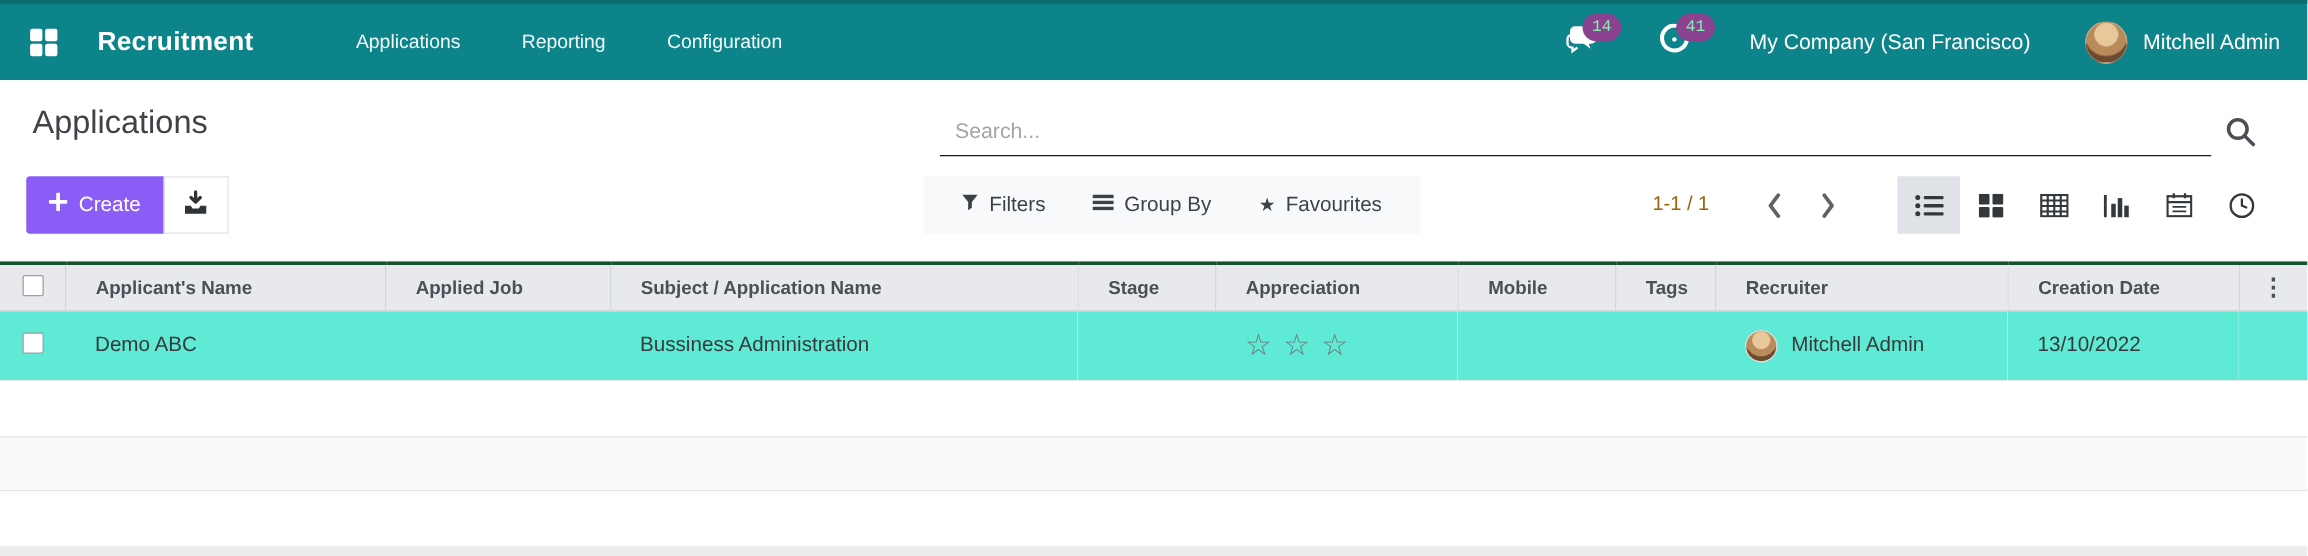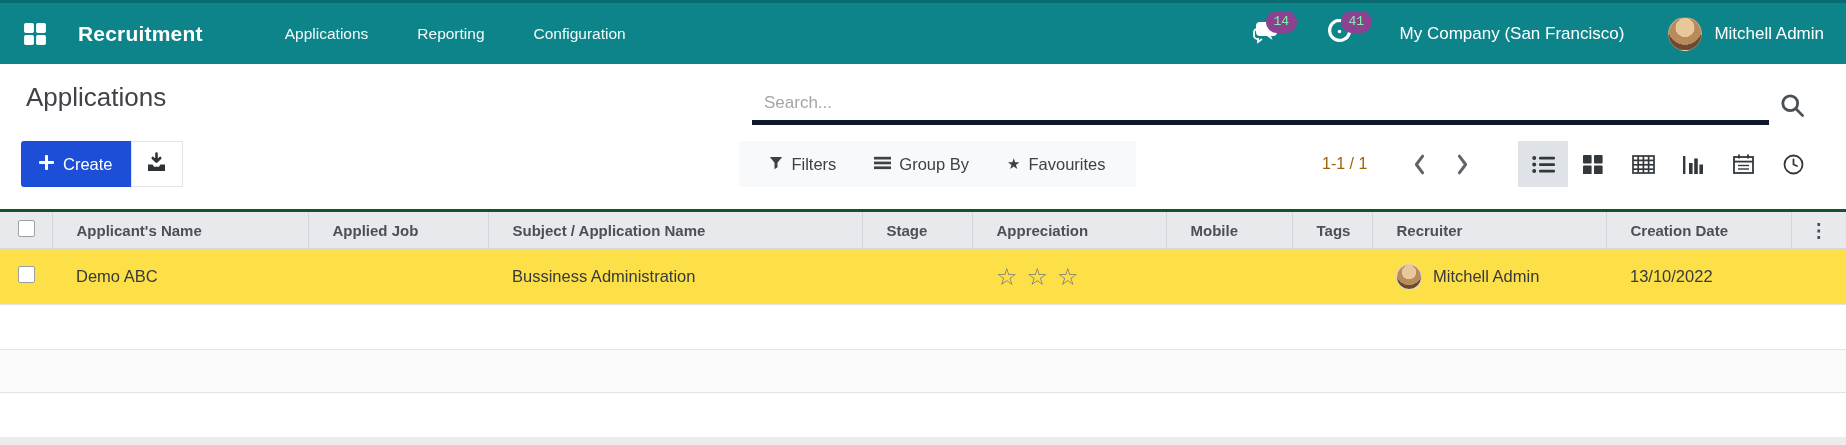--- a/index.html
+++ b/index.html
@@ -24,35 +24,35 @@
             border:1px solid rgba(255,255,255,.25); }
   .avatar.lg { width:34px; height:34px; }
   .avatar.sm { width:26px; height:26px; border-color:#ddd; }
   .user-name { font-size:17px; }
 
   
   .control-panel { position:relative; height:145px; background:#fff; }
   .page-title { position:absolute; left:26px; top:18px; font-size:26px; color:#3f4347; }
 
   .btn-area { position:absolute; left:21px; top:77px; display:flex; }
-  .create-btn { background:#1d4ed8; color:#fff; border:none; height:46px; padding:0 18px;
+  .create-btn { background:#8b5cf6; color:#fff; border:none; height:46px; padding:0 18px;
                 font-size:16.5px; font-family:inherit; border-radius:3px 0 0 3px; display:flex;
                 align-items:center; gap:9px; cursor:pointer; }
   .export-btn { background:#fff; border:1px solid #e3e3e3; height:46px; width:52px;
                 display:flex; align-items:center; justify-content:center; cursor:pointer; }
 
   .search-box { position:absolute; left:752px; top:21px; width:1063px; height:40px;
                 display:flex; align-items:stretch; }
   .facet { display:flex; align-items:stretch; border:1px solid #cfd2d6; background:#e2e3e5;
            border-radius:2px; margin-bottom:2px; }
   .facet-ico { width:36px; background:#0d848a; display:flex; align-items:center; justify-content:center; }
   .facet-label { display:flex; align-items:center; padding:0 8px 0 12px; font-size:17px; color:#54595f; }
   .facet-close { display:flex; align-items:center; padding:0 10px 0 2px; font-size:15px;
                  color:#6c757d; cursor:pointer; font-weight:700; }
-  .search-input-wrap { flex:1; border-bottom:5px solid #0f172a; display:flex; align-items:center; }
+  .search-input-wrap { flex:1; border-bottom:1px solid #0f172a; display:flex; align-items:center; }
   .search-input { border:none; outline:none; width:100%; font-size:17px; padding:0 12px;
                   font-family:inherit; color:#333; background:transparent; }
   .search-input::placeholder { color:#a5a5a5; }
   .magnifier-btn { width:46px; display:flex; align-items:center; justify-content:center; cursor:pointer; }
 
   .filters-bar { position:absolute; left:739px; top:77px; width:397px; height:46px;
                  background:#f8f9fa; display:flex; align-items:center; justify-content:center; gap:38px; }
   .fbtn { display:flex; align-items:center; gap:8px; font-size:16.5px; color:#3d4248; cursor:pointer;
           background:none; border:none; font-family:inherit;text-align:center; }
   .fav-star { font-size:15px; color:#3d4248; }
@@ -69,21 +69,21 @@
 
   
   table.list { width:1846px; border-collapse:collapse; table-layout:fixed; }
   th { background:#e7e9ed; height:38px; text-align:left; font-size:15px; font-weight:700;
        color:#4b5056; padding:0 4px 0 24px; border-right:1px solid #d3d6db; border-top:3px solid #14532d;
        border-bottom:1px solid #d3d6db; white-space:nowrap; overflow:hidden; cursor:pointer; }
   th.cb, td.cb { padding:0 0 0 18px; }
   th.opt { padding:0; text-align:center; border-right:none; }
   td { height:55px; font-size:16.5px; color:#373a3c; padding:0 4px 0 24px;
        border-bottom:1px solid #e2e4e7; white-space:nowrap; overflow:hidden; }
-  tr.data-row { cursor:pointer; background:#fde047; }
+  tr.data-row { cursor:pointer; background:#5eead4; }
   .checkbox { width:17px; height:17px; border:1px solid #9aa0a6; background:#fff;
               border-radius:2px; display:inline-block; cursor:pointer; }
   .stars { color:#6f7780; font-size:24px; letter-spacing:0; }
   .stars span { margin-right:9px; cursor:pointer; }
   .recruiter-cell { display:flex; align-items:center; gap:11px; height:55px; }
   .dots { font-size:19px; color:#495057; font-weight:700; cursor:pointer; line-height:1; }
 
   .filler { width:1846px; }
   .filler.white { height:44px; background:#fff; }
   .filler.shade { height:44px; background:#fafafa; border-top:1px solid #e4e4e4; border-bottom:1px solid #e4e4e4; }

